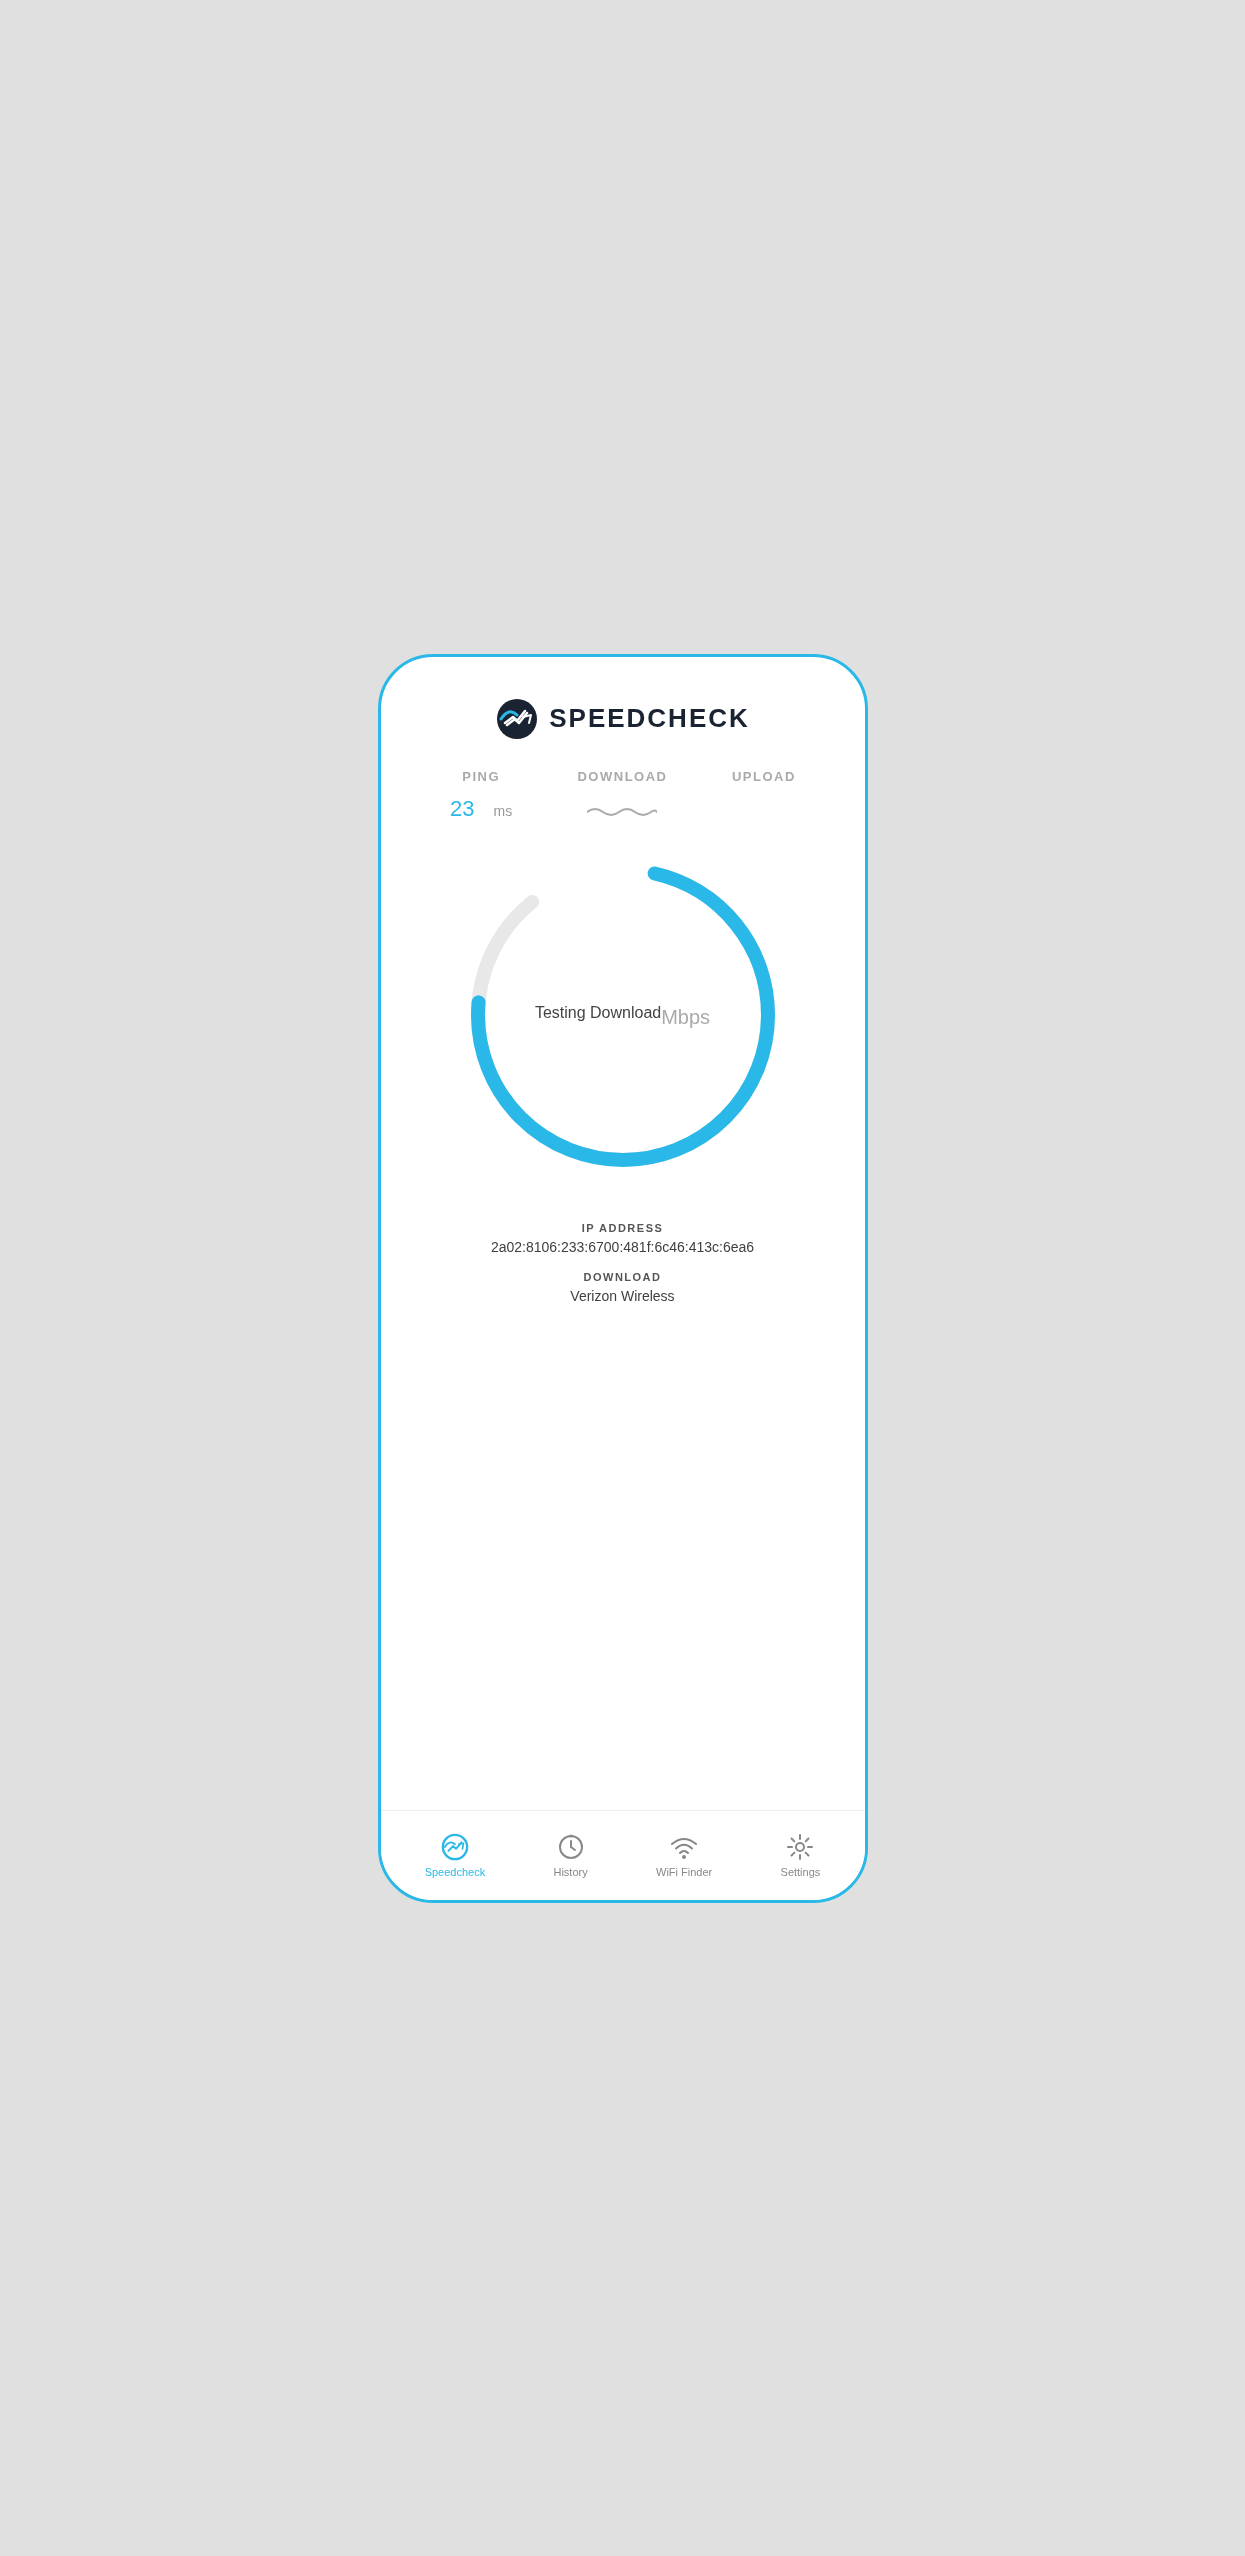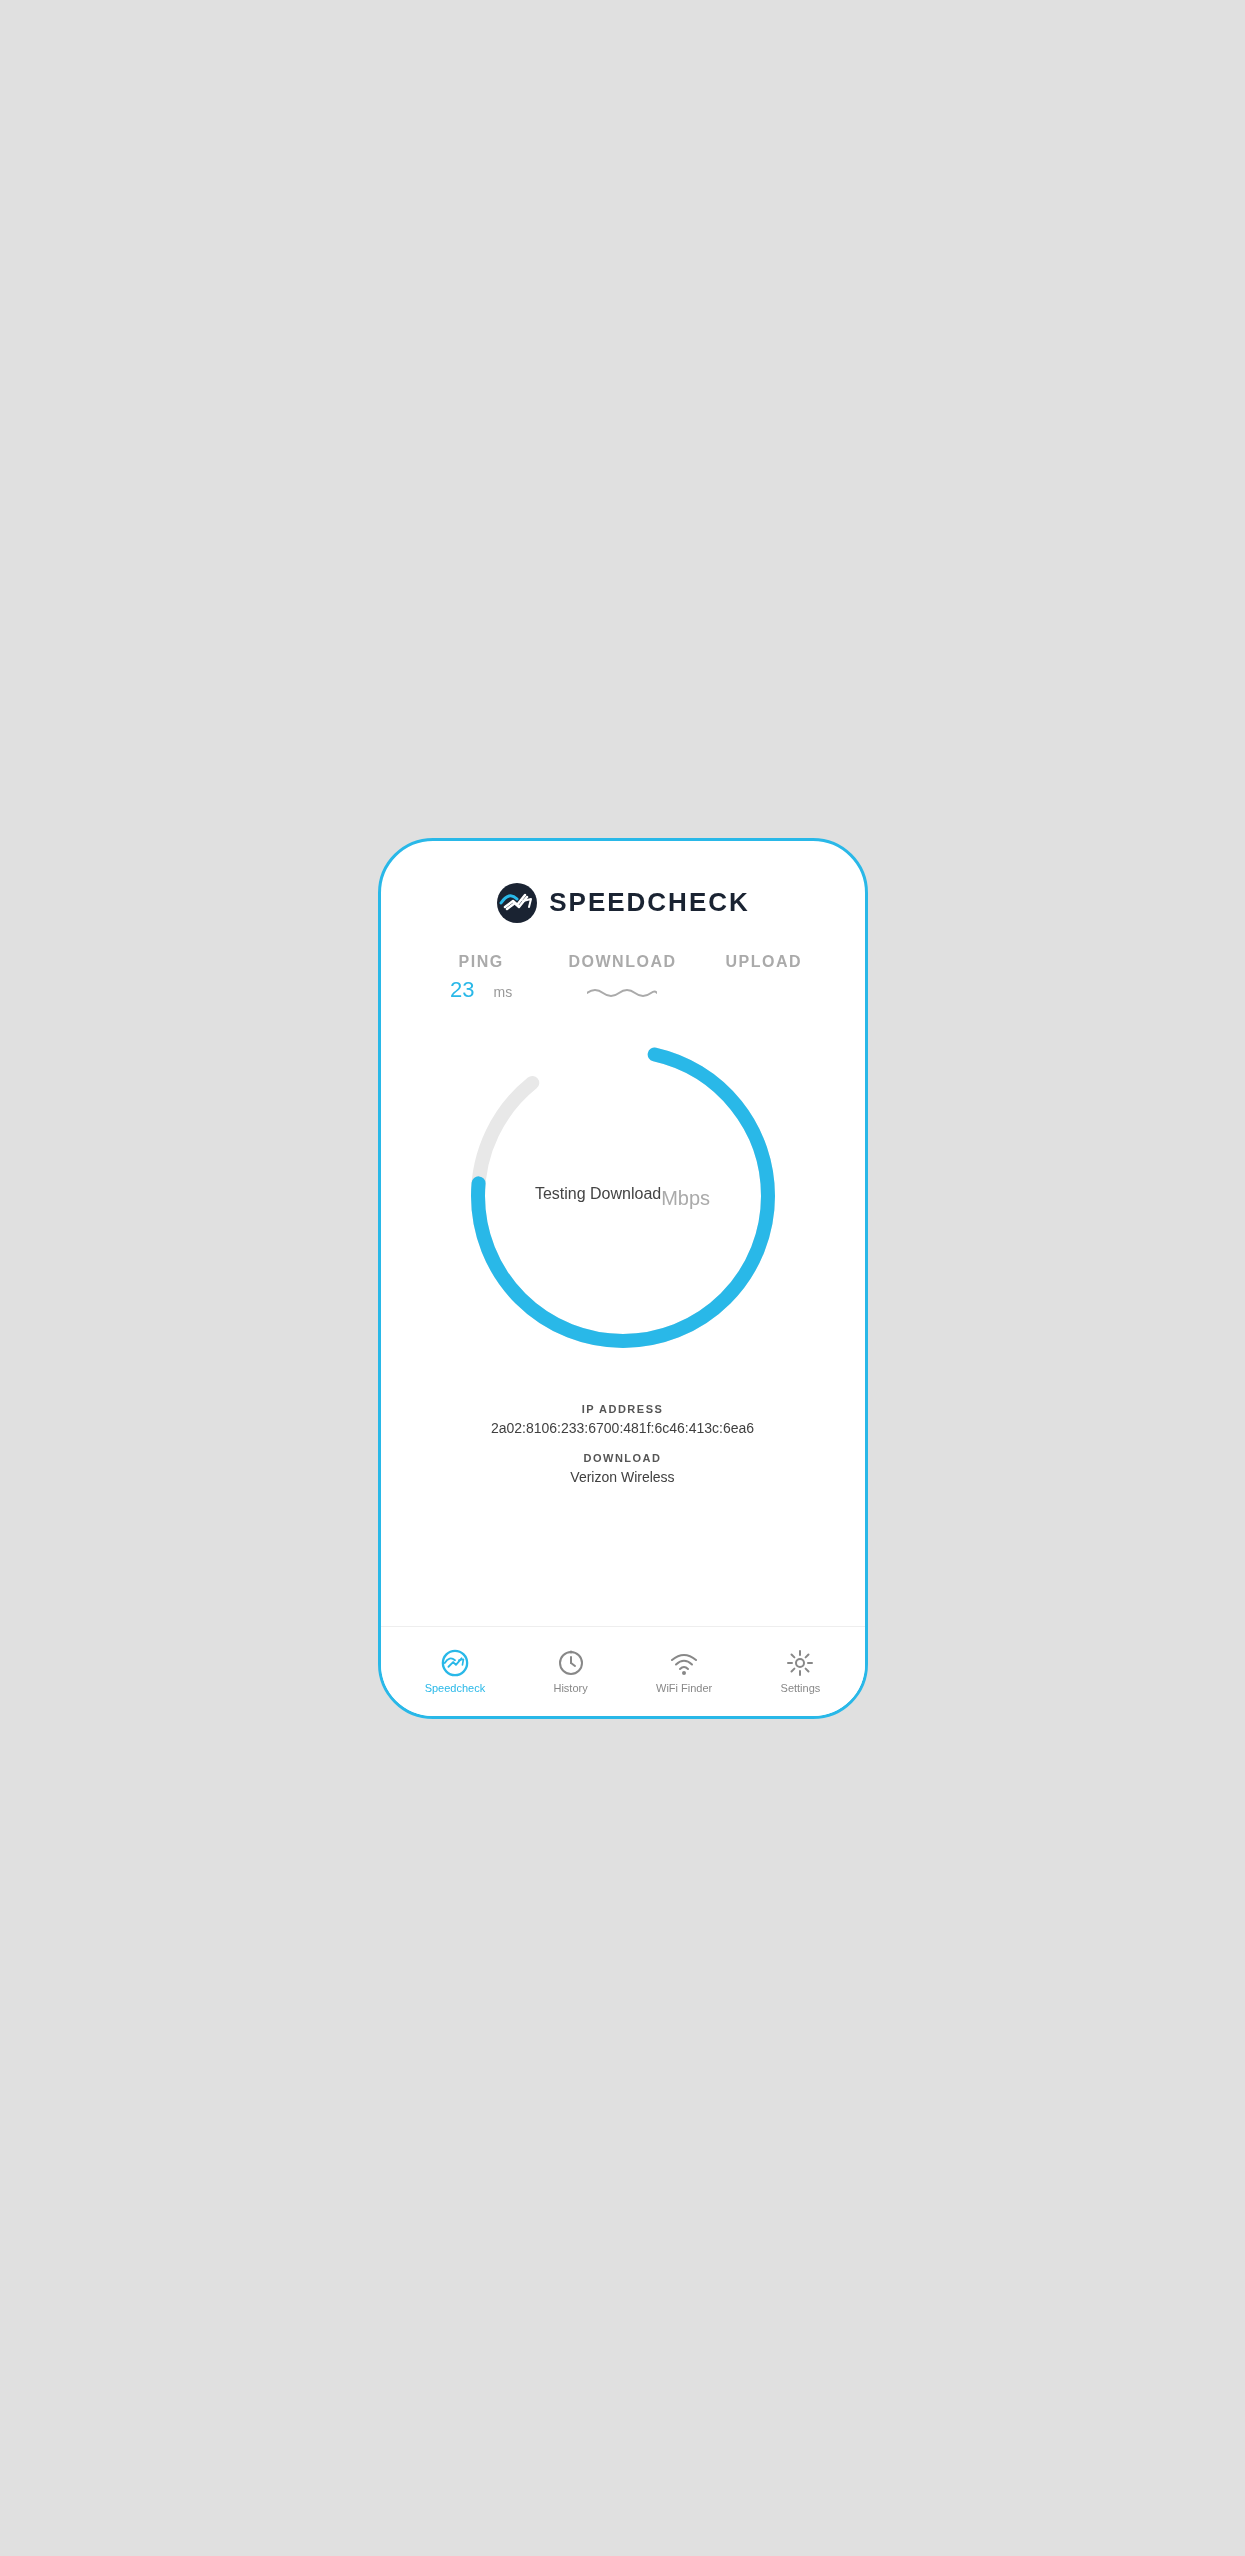--- a/index.html
+++ b/index.html
@@ -8,21 +8,21 @@
       background: #e0e0e0;
       display: flex;
       justify-content: center;
       align-items: center;
       min-height: 100vh;
       font-family: -apple-system, BlinkMacSystemFont, 'Helvetica Neue', Arial, sans-serif;
     }
 
     .phone-frame {
       width: 490px;
-      height: 881px;
+      height: 1249px;
       background: #ffffff;
       border-radius: 55px;
       border: 3px solid #29b8e8;
       position: relative;
       overflow: hidden;
       display: flex;
       flex-direction: column;
     }
 
     .content-area {
@@ -63,25 +63,25 @@
     }
 
     .stat-item {
       display: flex;
       flex-direction: column;
       align-items: center;
       flex: 1;
     }
 
     .stat-label {
-      font-size: 16px;
+      font-size: 13px;
       font-weight: 600;
       color: #aaaaaa;
       letter-spacing: 1.5px;
-      margin-bottom: 6px;
+      margin-bottom: 12px;
     }
 
     .stat-value {
       font-size: 22px;
       font-weight: 300;
       color: #29b8e8;
     }
 
     .stat-value .unit {
       font-size: 14px;

